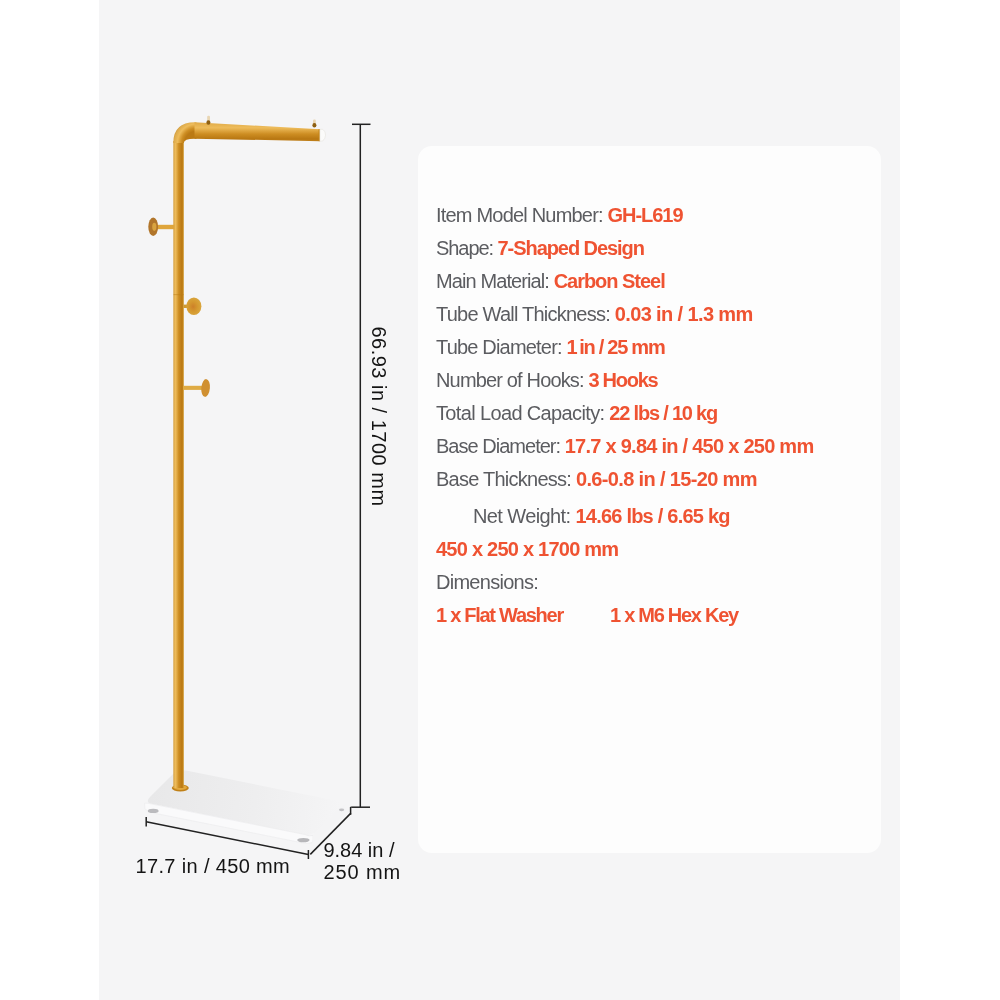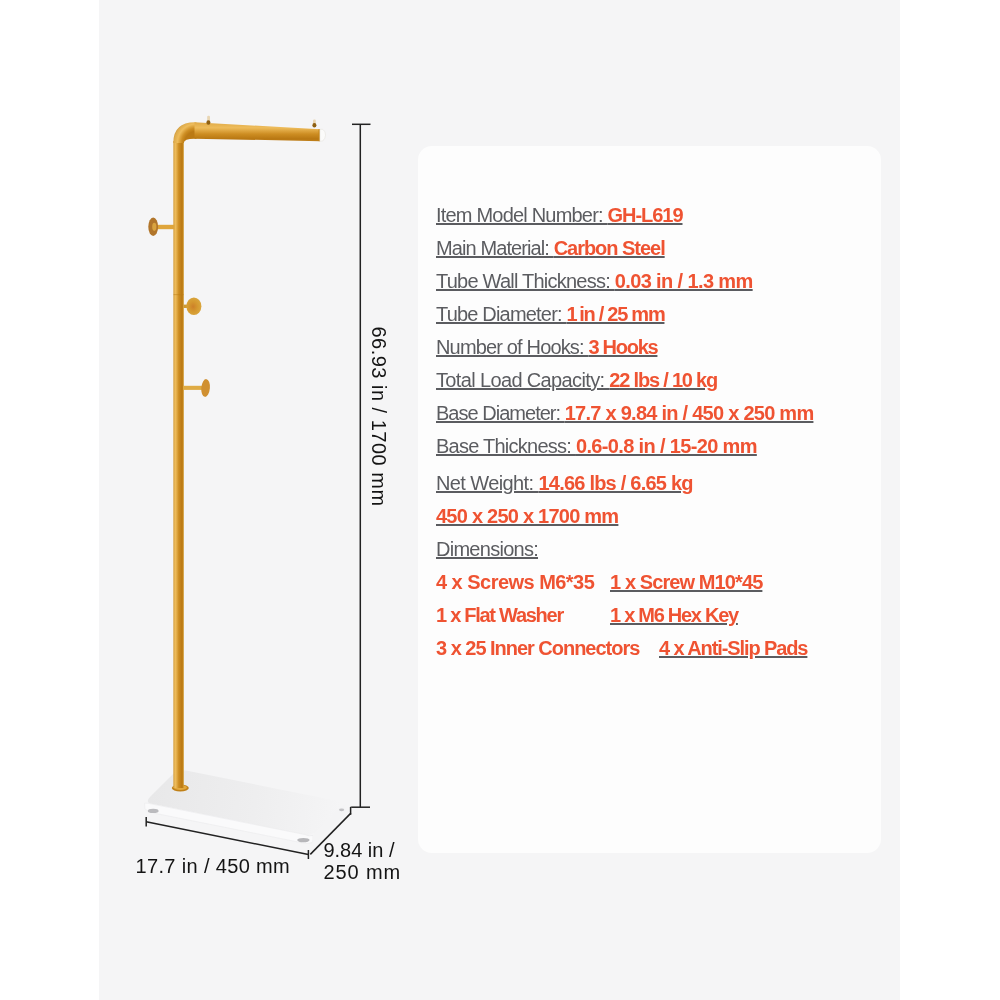--- a/index.html
+++ b/index.html
@@ -3,46 +3,45 @@
 <meta charset="utf-8">
 <style>
   html,body{margin:0;padding:0;}
   body{width:1000px;height:1000px;background:#ffffff;position:relative;
        font-family:"Liberation Sans",sans-serif;}
   .band{position:absolute;left:99px;top:0;width:801px;height:1000px;background:#f5f5f6;}
   .panel{position:absolute;left:418px;top:146px;width:463px;height:707px;
          background:#fdfdfd;border-radius:14px;}
   .spec{position:absolute;left:436px;top:199px;width:440px;
         font-size:20px;line-height:33px;color:#5b5c60;}
-  .spec div{white-space:nowrap;text-decoration:underline;}
+  .spec div{white-space:nowrap;}
   .v{color:#ef5332;font-weight:bold;}
-  .nw{margin-top:4px;}
+  .nw{margin-top:4px;margin-left:37px;}
 </style>
 </head>
 <body>
 
   <div class="band"></div>
 
   <div class="panel"></div>
 
   <div class="spec">
     <div class=""><span style="letter-spacing:-0.8px">Item Model Number: </span><span class="v" style="letter-spacing:-1.04px">GH-L619</span></div>
+    <div class=""><span style="letter-spacing:-1.06px">Shape: </span><span class="v" style="letter-spacing:-1.06px">7-Shaped Design</span></div>
     <div class=""><span style="letter-spacing:-0.9px">Main Material: </span><span class="v" style="letter-spacing:-1.03px">Carbon Steel</span></div>
     <div class=""><span style="letter-spacing:-0.77px">Tube Wall Thickness: </span><span class="v" style="letter-spacing:-0.62px">0.03 in / 1.3 mm</span></div>
     <div class=""><span style="letter-spacing:-0.81px">Tube Diameter: </span><span class="v" style="letter-spacing:-1.25px">1 in / 25 mm</span></div>
     <div class=""><span style="letter-spacing:-0.84px">Number of Hooks: </span><span class="v" style="letter-spacing:-1.26px">3 Hooks</span></div>
     <div class=""><span style="letter-spacing:-0.64px">Total Load Capacity: </span><span class="v" style="letter-spacing:-1.2px">22 lbs / 10 kg</span></div>
     <div class=""><span style="letter-spacing:-0.98px">Base Diameter: </span><span class="v" style="letter-spacing:-0.74px">17.7 x 9.84 in / 450 x 250 mm</span></div>
     <div class=""><span style="letter-spacing:-0.75px">Base Thickness: </span><span class="v" style="letter-spacing:-0.65px">0.6-0.8 in / 15-20 mm</span></div>
     <div class="nw"><span style="letter-spacing:-0.6px">Net Weight: </span><span class="v" style="letter-spacing:-0.78px">14.66 lbs / 6.65 kg</span></div>
     <div class=""><span class="v" style="letter-spacing:-0.76px">450 x 250 x 1700 mm</span></div>
     <div class=""><span style="letter-spacing:-0.73px">Dimensions:</span></div>
-    <div><span class="v" style="display:inline-block;width:174px;letter-spacing:-0.53px">4 x Screws M6*35</span><span class="v" style="letter-spacing:-0.9px">1 x Screw M10*45</span></div>
     <div><span class="v" style="display:inline-block;width:174px;letter-spacing:-1.27px">1 x Flat Washer</span><span class="v" style="letter-spacing:-1.27px">1 x M6 Hex Key</span></div>
-    <div><span class="v" style="display:inline-block;width:223px;letter-spacing:-1.02px">3 x 25 Inner Connectors</span><span class="v" style="letter-spacing:-1.1px">4 x Anti-Slip Pads</span></div>
   </div>
 
   <svg width="1000" height="1000" viewBox="0 0 1000 1000" style="position:absolute;left:0;top:0;">
     <defs>
       <linearGradient id="tubeH" gradientUnits="userSpaceOnUse" x1="173.3" y1="0" x2="183.8" y2="0">
         <stop offset="0" stop-color="#d6a245"></stop>
         <stop offset="0.22" stop-color="#eebc5b"></stop>
         <stop offset="0.52" stop-color="#cd8d22"></stop>
         <stop offset="0.8" stop-color="#bb7a15"></stop>
         <stop offset="0.92" stop-color="#c28318"></stop>

